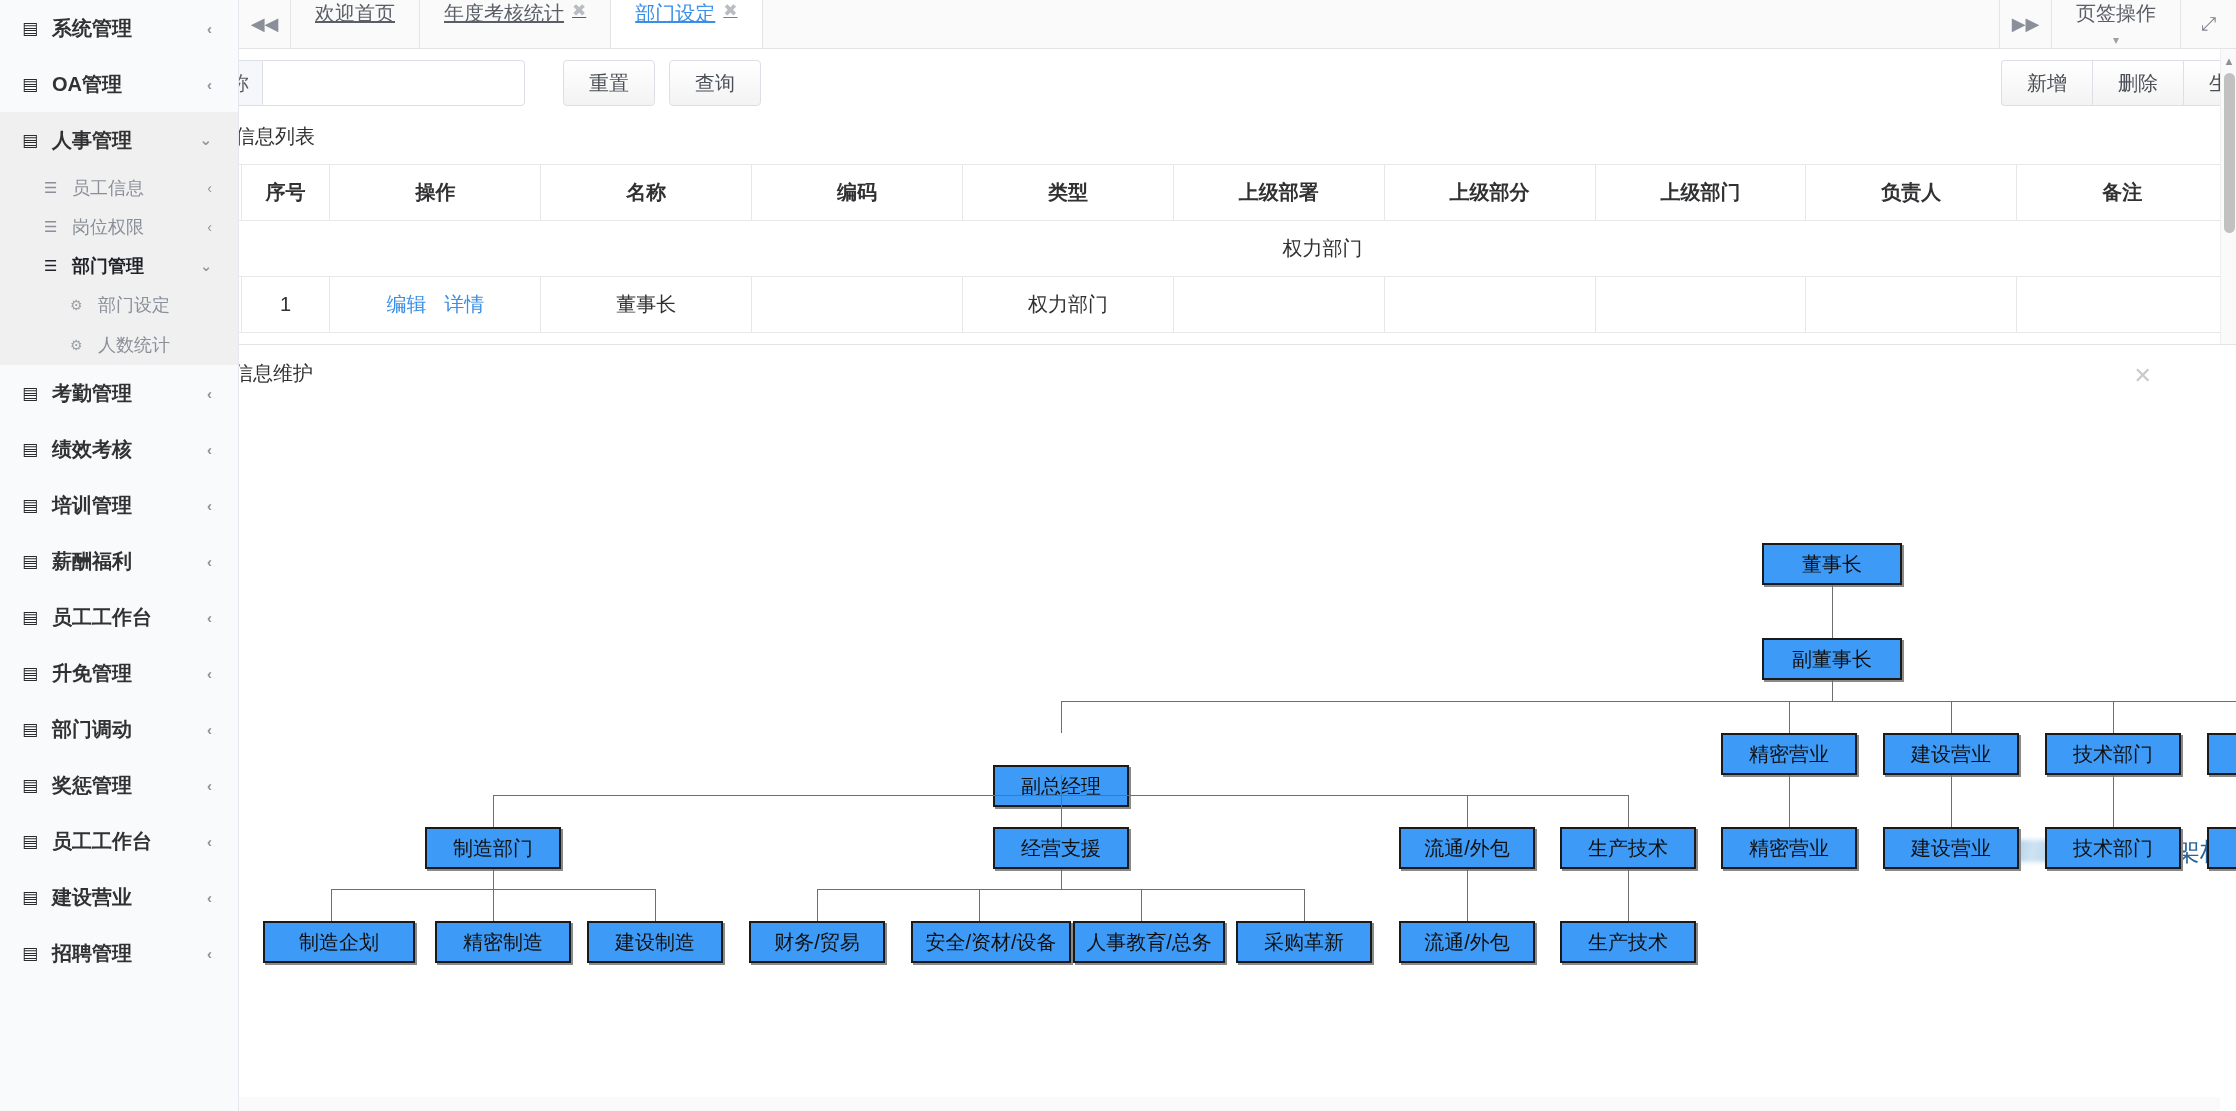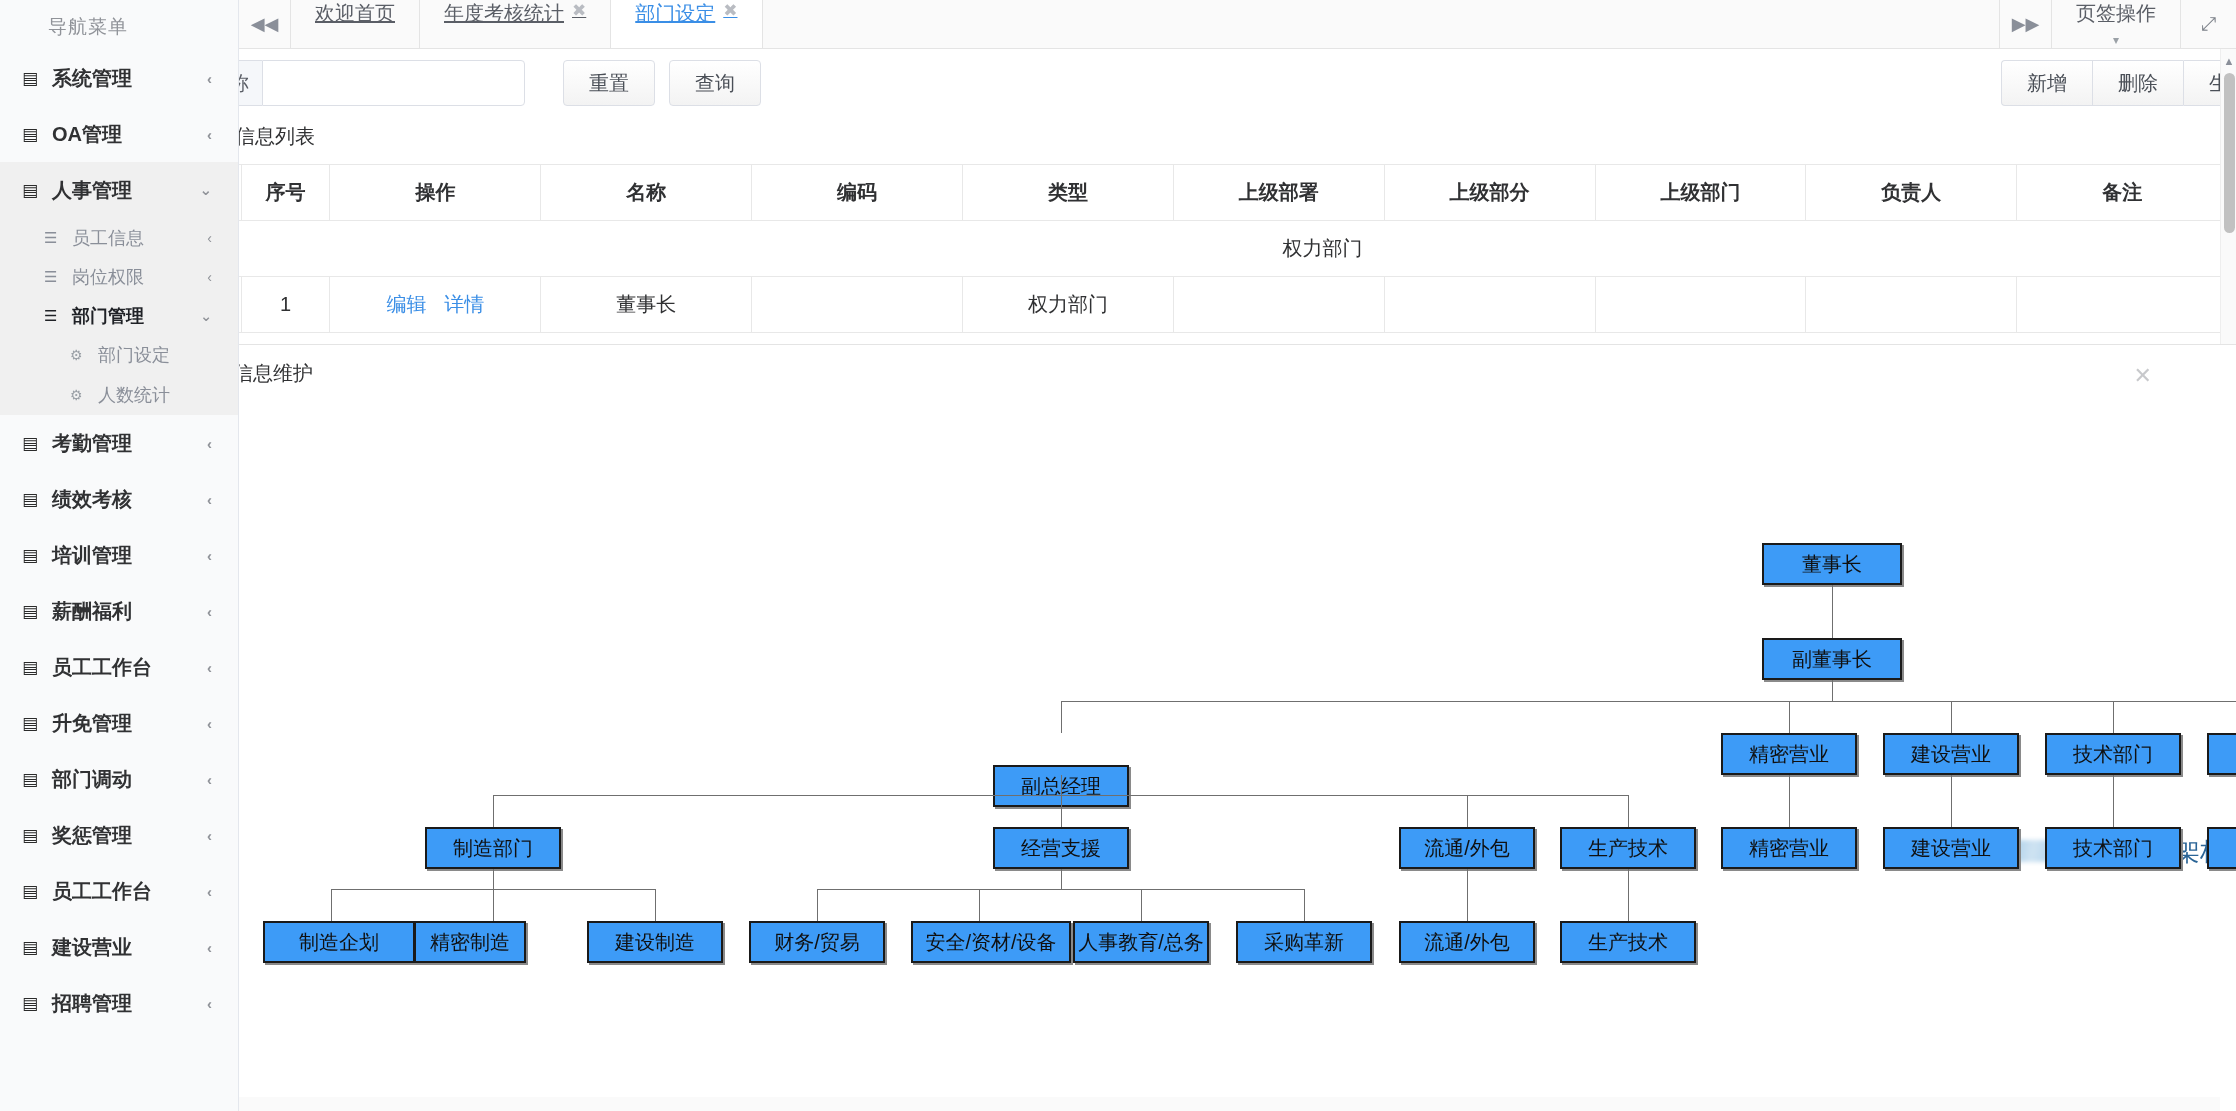--- a/index.html
+++ b/index.html
@@ -234,21 +234,20 @@
     position: absolute; left: 239px; right: 16px; bottom: 0; height: 14px;
     background: #fafafa;
   }
 </style>
 </head>
 <body>
 
 <div class="app">
 
   <aside class="sidebar">
-    <div class="sidebar-title">导航菜单</div>
 
     <div class="menu-item">
       <span class="m-ico">▤</span>
       <span class="m-label">系统管理</span>
       <span class="m-arrow">‹</span>
     </div>
 
     <div class="menu-item">
       <span class="m-ico">▤</span>
       <span class="m-label">OA管理</span>
@@ -484,25 +483,25 @@
           <div class="node" style="left: 1968px; top: 332px; width: 136px; height: 42px;"></div>
           <div class="node" style="left: 186px; top: 426px; width: 136px; height: 42px;">制造部门</div>
           <div class="node" style="left: 754px; top: 426px; width: 136px; height: 42px;">经营支援</div>
           <div class="node" style="left: 1160px; top: 426px; width: 136px; height: 42px;">流通/外包</div>
           <div class="node" style="left: 1321px; top: 426px; width: 136px; height: 42px;">生产技术</div>
           <div class="node" style="left: 1482px; top: 426px; width: 136px; height: 42px;">精密营业</div>
           <div class="node" style="left: 1644px; top: 426px; width: 136px; height: 42px;">建设营业</div>
           <div class="node" style="left: 1806px; top: 426px; width: 136px; height: 42px;">技术部门</div>
           <div class="node" style="left: 1968px; top: 426px; width: 136px; height: 42px;"></div>
           <div class="node" style="left: 24px; top: 520px; width: 152px; height: 42px;">制造企划</div>
-          <div class="node" style="left: 175px; top: 520px; width: 112px; height: 42px;">精密制造</div>
+          <div class="node" style="left: 196px; top: 520px; width: 136px; height: 42px;">精密制造</div>
           <div class="node" style="left: 348px; top: 520px; width: 136px; height: 42px;">建设制造</div>
           <div class="node" style="left: 510px; top: 520px; width: 136px; height: 42px;">财务/贸易</div>
           <div class="node" style="left: 672px; top: 520px; width: 160px; height: 42px;">安全/资材/设备</div>
-          <div class="node" style="left: 834px; top: 520px; width: 136px; height: 42px; text-align: center;">人事教育/总务</div>
+          <div class="node" style="left: 834px; top: 520px; width: 152px; height: 42px; text-align: center;">人事教育/总务</div>
           <div class="node" style="left: 997px; top: 520px; width: 136px; height: 42px;">采购革新</div>
           <div class="node" style="left: 1160px; top: 520px; width: 136px; height: 42px;">流通/外包</div>
           <div class="node" style="left: 1321px; top: 520px; width: 136px; height: 42px;">生产技术</div>
           <div class="wire" style="left: 1593px; top: 184px; width: 1px; height: 53px;"></div>
           <div class="wire" style="left: 1593px; top: 279px; width: 1px; height: 21px;"></div>
           <div class="wire" style="left: 822px; top: 300px; width: 1214px; height: 1px;"></div>
           <div class="wire" style="left: 822px; top: 300px; width: 1px; height: 32px;"></div>
           <div class="wire" style="left: 1550px; top: 300px; width: 1px; height: 32px;"></div>
           <div class="wire" style="left: 1712px; top: 300px; width: 1px; height: 32px;"></div>
           <div class="wire" style="left: 1874px; top: 300px; width: 1px; height: 32px;"></div>

